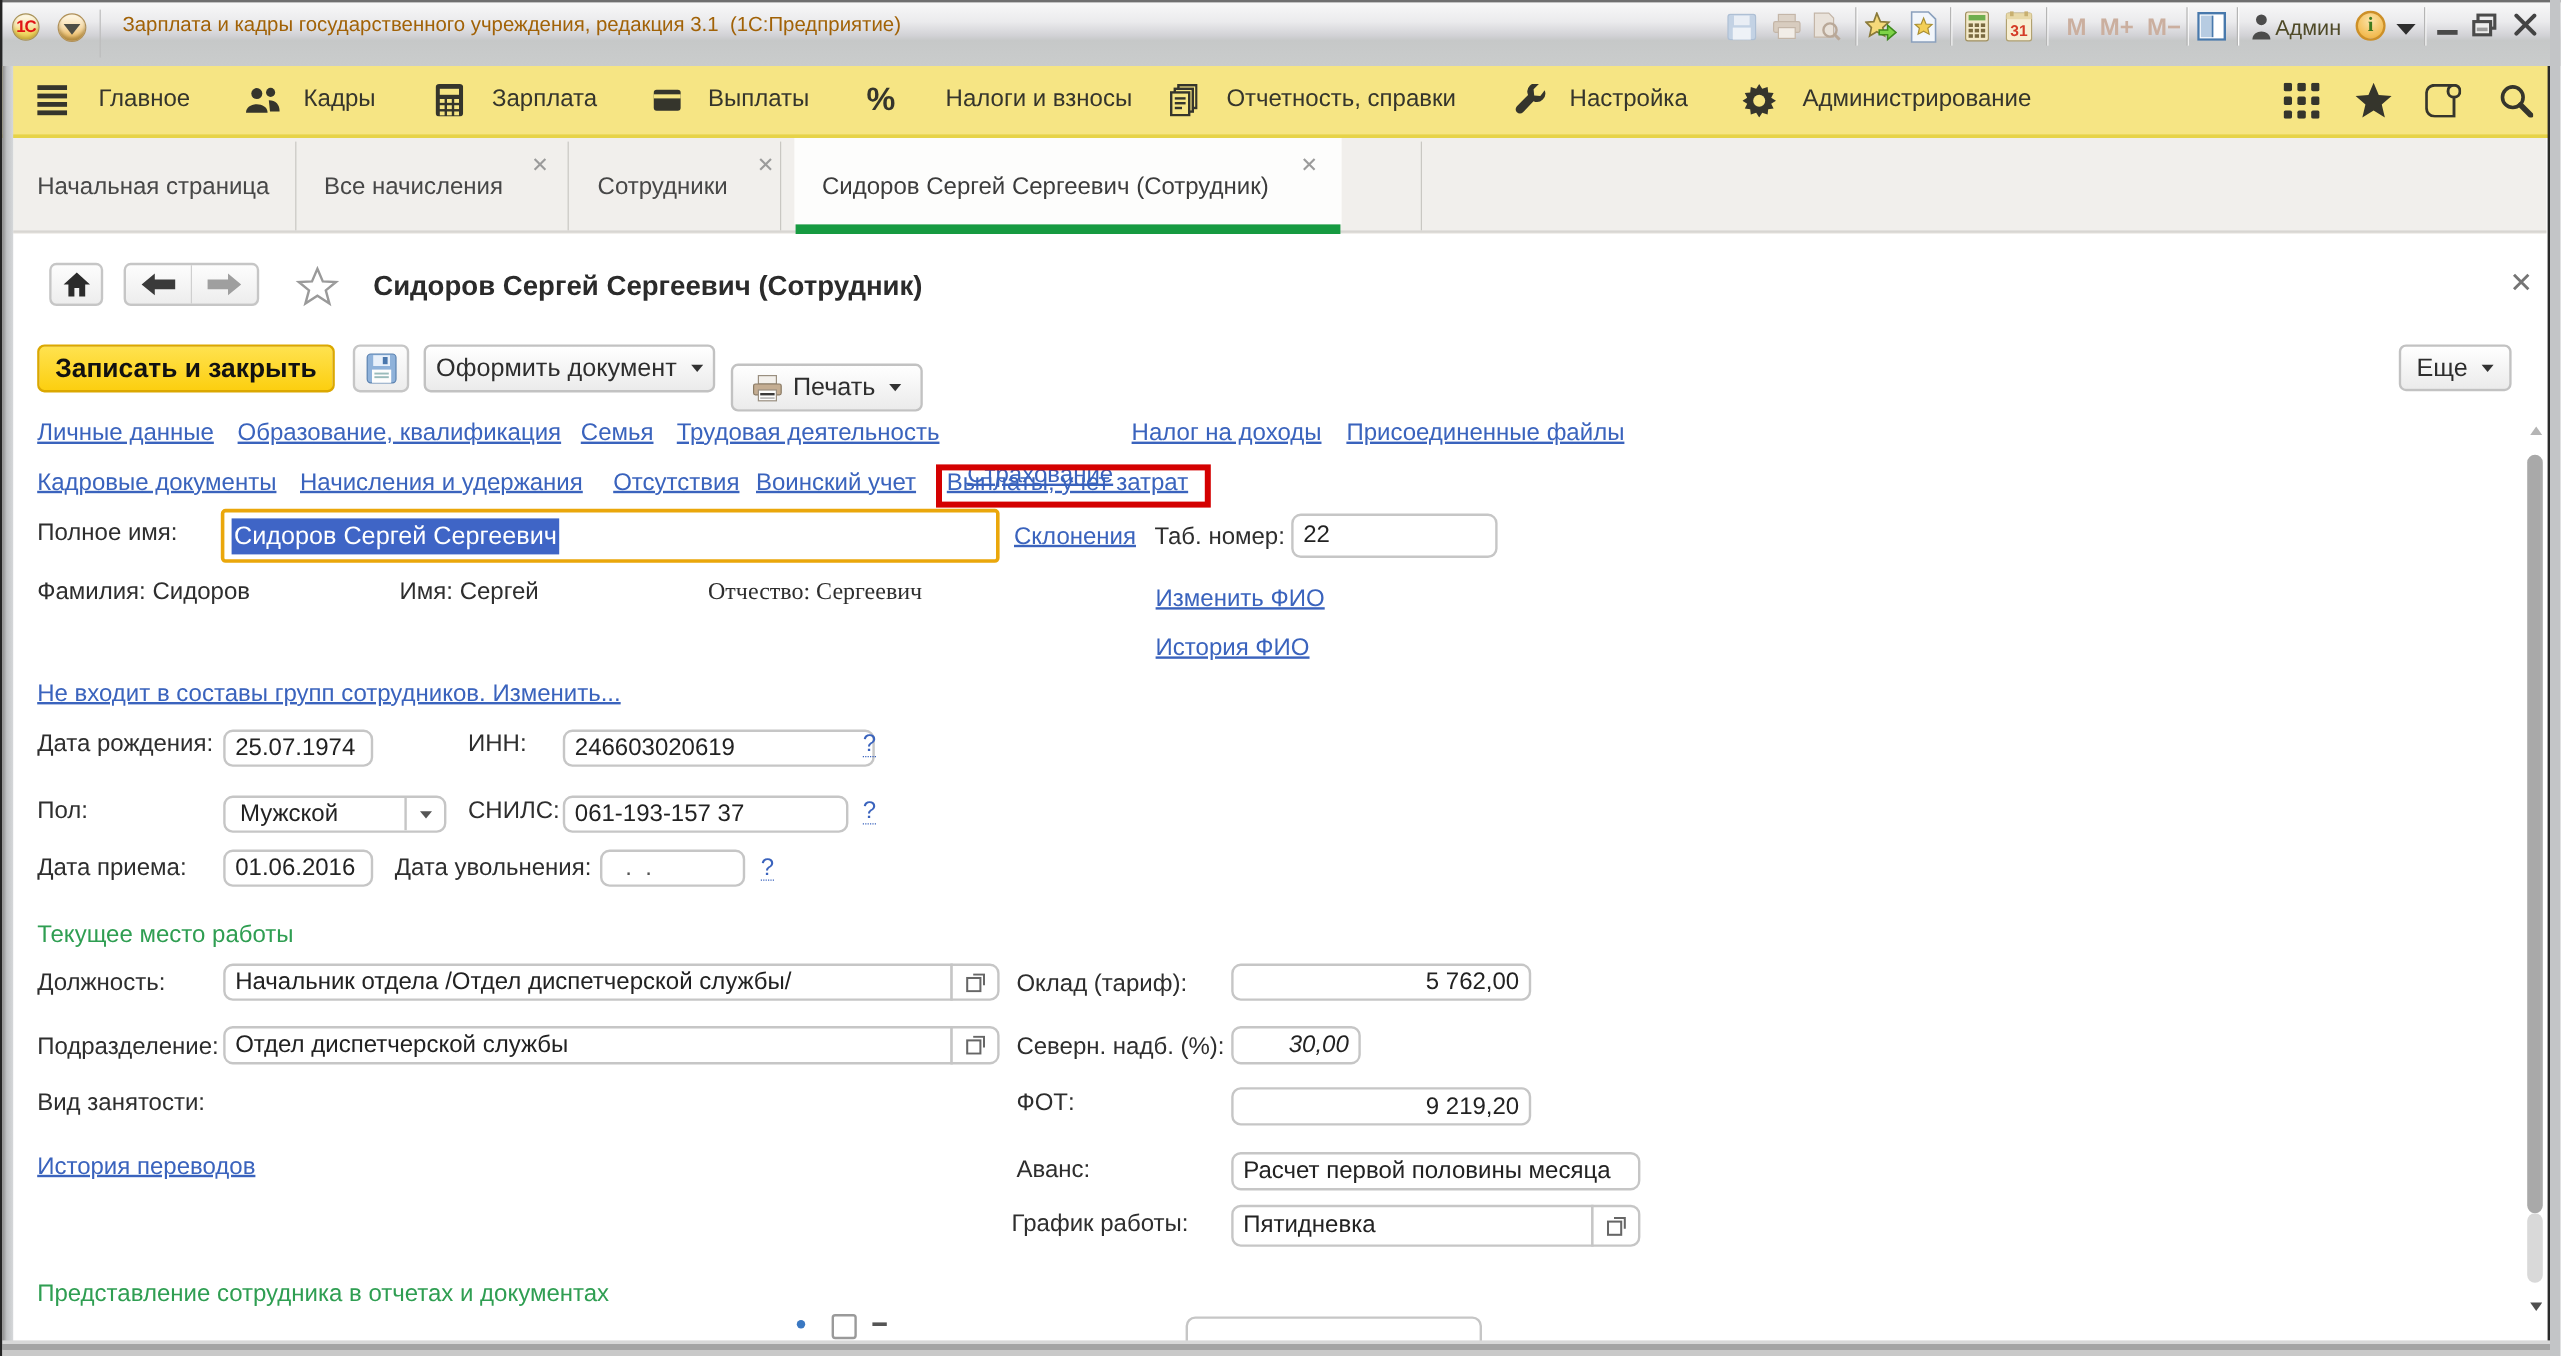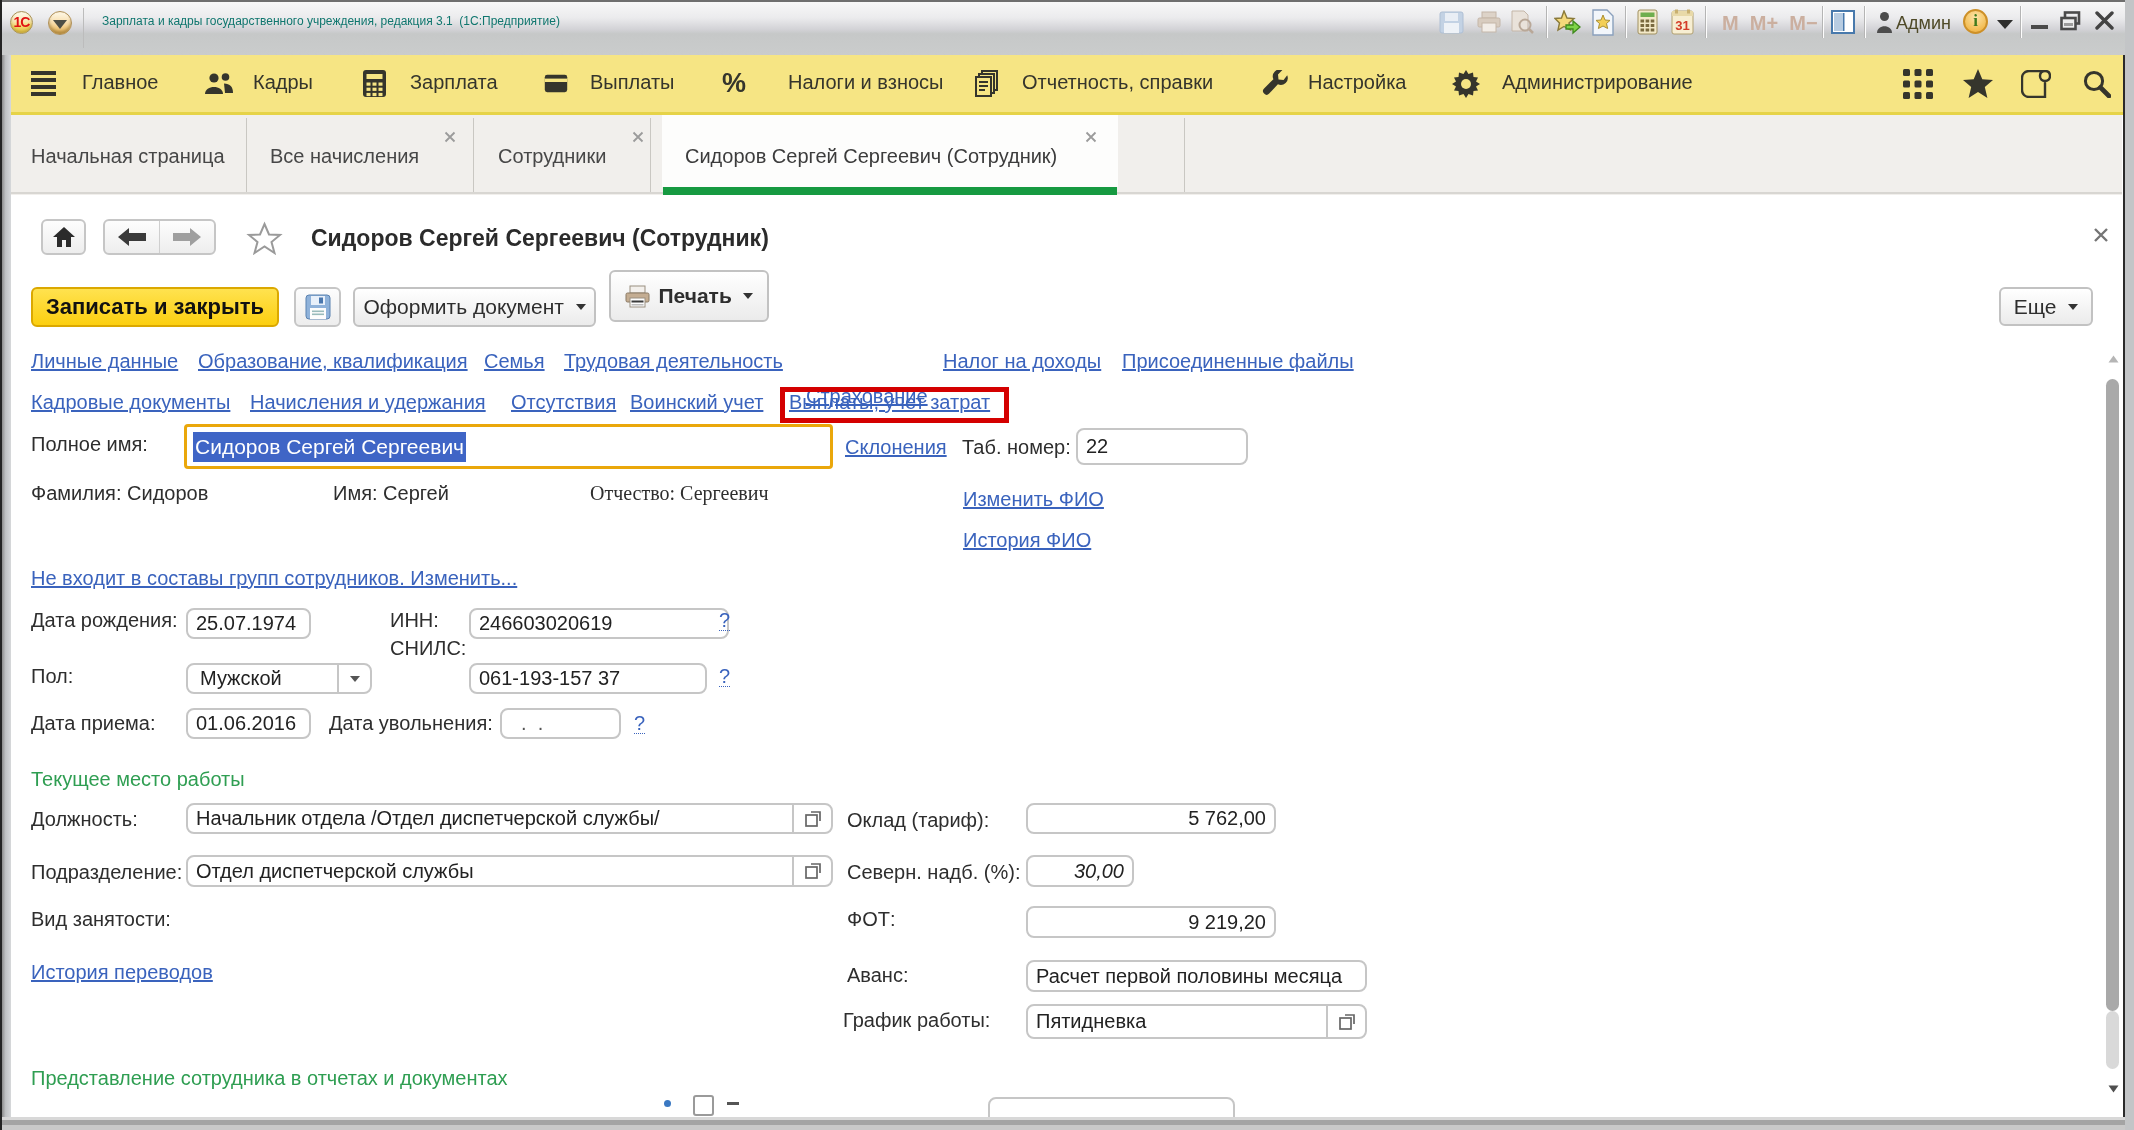--- a/index.html
+++ b/index.html
@@ -14,21 +14,21 @@
 .sbtn{position:absolute;border:2px solid #c6c6c6;border-radius:6px;background:linear-gradient(#fdfdfd,#ededed);box-sizing:border-box;display:flex;align-items:center;justify-content:center;}
 .mtxt{position:absolute;font-size:20px;color:#35352c;white-space:nowrap;line-height:20px;}
 .tsep{position:absolute;top:6px;width:1px;height:32px;background:#b5b5b5;box-shadow:1px 0 0 #fdfdfd;}
 .caret{display:inline-block;width:0;height:0;border-left:5.5px solid transparent;border-right:5.5px solid transparent;border-top:6.5px solid #3a3a3a;}
 </style></head>
 <body>
 <div id="win">
 
 <div class="abs" style="left:0;top:0;width:2134px;height:55px;background:linear-gradient(#f8f8f8 0%,#ebebed 30%,#d2d2d6 52%,#c6c8c8 60%,#cacccc 100%);border-top:2px solid #6f6f6f;box-sizing:border-box;"></div>
 <div class="abs" style="left:83px;top:8px;width:1px;height:40px;background:#bcbcbc;"></div>
-<div class="abs" style="left:102px;top:10px;font-size:12px;color:#0f766e;line-height:22px;">Зарплата и кадры государственного учреждения, редакция 3.1&nbsp;&nbsp;(1С:Предприятие)</div>
+<div class="abs" style="left:102px;top:10px;font-size:17px;color:#a16207;line-height:22px;">Зарплата и кадры государственного учреждения, редакция 3.1&nbsp;&nbsp;(1С:Предприятие)</div>
 
 <div class="abs" style="left:10px;top:11px;width:23px;height:23px;border-radius:50%;background:linear-gradient(#fdf6e0 10%,#f8e7b0 45%,#f3d969 70%,#e8cb53);border:1px solid #a89258;box-sizing:border-box;box-shadow:inset 0 -2px 3px rgba(150,120,20,.45);"></div>
 <div class="abs" style="left:10px;top:14px;width:23px;font-size:14px;font-weight:bold;color:#e01414;text-align:center;letter-spacing:-1px;">1С</div>
 <div class="abs" style="left:48px;top:11px;width:24px;height:24px;border-radius:50%;background:linear-gradient(#fdf3dc 10%,#f8ddac 50%,#f2c87e 75%,#eab85e);border:1px solid #b09058;box-sizing:border-box;box-shadow:inset 0 -3px 3px rgba(120,90,30,.5);"></div>
 <div class="abs" style="left:53px;top:20px;width:0;height:0;border-left:7px solid transparent;border-right:7px solid transparent;border-top:9px solid #4e4e46;"></div>
 
 <svg class="abs" style="left:1439px;top:11px;" width="25" height="23" viewBox="0 0 25 23">
       <rect x="1" y="1" width="23" height="21" rx="2" fill="#c3d2e4" stroke="#aebfd4"></rect>
       <rect x="6" y="2" width="13" height="8" fill="#e9eef5"></rect>
       <rect x="5" y="12" width="15" height="10" fill="#eef2f7"></rect>
@@ -242,21 +242,21 @@
 <svg width="26" height="26" viewBox="0 0 26 26">
         <rect x="1" y="1" width="24" height="24" rx="3" fill="#8fb2da" stroke="#5b82b0"></rect>
         <rect x="6" y="2" width="14" height="9" fill="#e8f0fa"></rect>
         <rect x="14" y="3.5" width="4" height="6" fill="#4a77ad"></rect>
         <rect x="5" y="14" width="16" height="11" fill="#fdfdfd"></rect>
         <rect x="7" y="16.5" width="12" height="1.6" fill="#9bb"></rect>
         <rect x="7" y="19.5" width="12" height="1.6" fill="#9bb"></rect>
       </svg>
 </div>
 <div class="btn" style="left:353px;top:287px;width:243px;height:40px;">Оформить документ&nbsp;&nbsp;<span class="caret" style="border-top-color:#333;"></span></div>
-<div class="btn" style="left:609px;top:270px;width:160px;height:52px;font-weight:bold;">
+<div class="btn" style="left:609px;top:303px;width:160px;height:40px;">
 <svg width="25" height="23" viewBox="0 0 25 23" style="margin-right:9px;">
         <rect x="5" y="1" width="15" height="7" fill="#f3f0ec" stroke="#9a8f80"></rect>
         <rect x="1" y="8" width="23" height="9" rx="1.5" fill="#c4ad92" stroke="#8a7a64"></rect>
         <rect x="5" y="13" width="15" height="9" fill="#fdfdfd" stroke="#9a8f80"></rect>
         <rect x="6.5" y="15.5" width="12" height="2" fill="#3a3a3a"></rect>
         <rect x="6.5" y="19" width="12" height="1.5" fill="#bbb"></rect>
       </svg>
 Печать&nbsp;&nbsp;<span class="caret" style="border-top-color:#333;"></span></div>
 <div class="btn" style="left:1999px;top:287px;width:94px;height:39px;">Еще&nbsp;&nbsp;<span class="caret" style="border-top-color:#333;"></span></div>
 
@@ -296,21 +296,21 @@
 <div class="fld" style="left:469px;top:608px;width:260px;height:31px;">246603020619</div>
 <div class="lnk" style="left:719px;top:610px;text-decoration:none;border-bottom:1px dotted #3a63bd;">?</div>
 
 <div class="lbl" style="left:31px;top:666px;">Пол:</div>
 <div class="fld" style="left:186px;top:663px;width:186px;height:31px;padding:0;">
 <span style="padding-left:12px;flex:1;">Мужской</span>
 <span style="width:31px;height:100%;border-left:2px solid #c6c6c6;display:flex;align-items:center;justify-content:center;">
         <span class="caret" style="border-left-width:5px;border-right-width:5px;border-top-width:6px;border-top-color:#555;"></span>
       </span>
     </div>
-<div class="lbl" style="left:390px;top:638px;">СНИЛС:</div>
+<div class="lbl" style="left:390px;top:666px;">СНИЛС:</div>
 <div class="fld" style="left:469px;top:663px;width:238px;height:31px;">061-193-157 37</div>
 <div class="lnk" style="left:719px;top:666px;text-decoration:none;border-bottom:1px dotted #3a63bd;">?</div>
 
 <div class="lbl" style="left:31px;top:713px;">Дата приема:</div>
 <div class="fld" style="left:186px;top:708px;width:125px;height:31px;">01.06.2016</div>
 <div class="lbl" style="left:329px;top:713px;">Дата увольнения:</div>
 <div class="fld" style="left:500px;top:708px;width:121px;height:31px;color:#555;">&nbsp;&nbsp;.&nbsp;&nbsp;.</div>
 <div class="lnk" style="left:634px;top:713px;text-decoration:none;border-bottom:1px dotted #3a63bd;">?</div>
 
 <div class="grn" style="left:31px;top:769px;">Текущее место работы</div>

